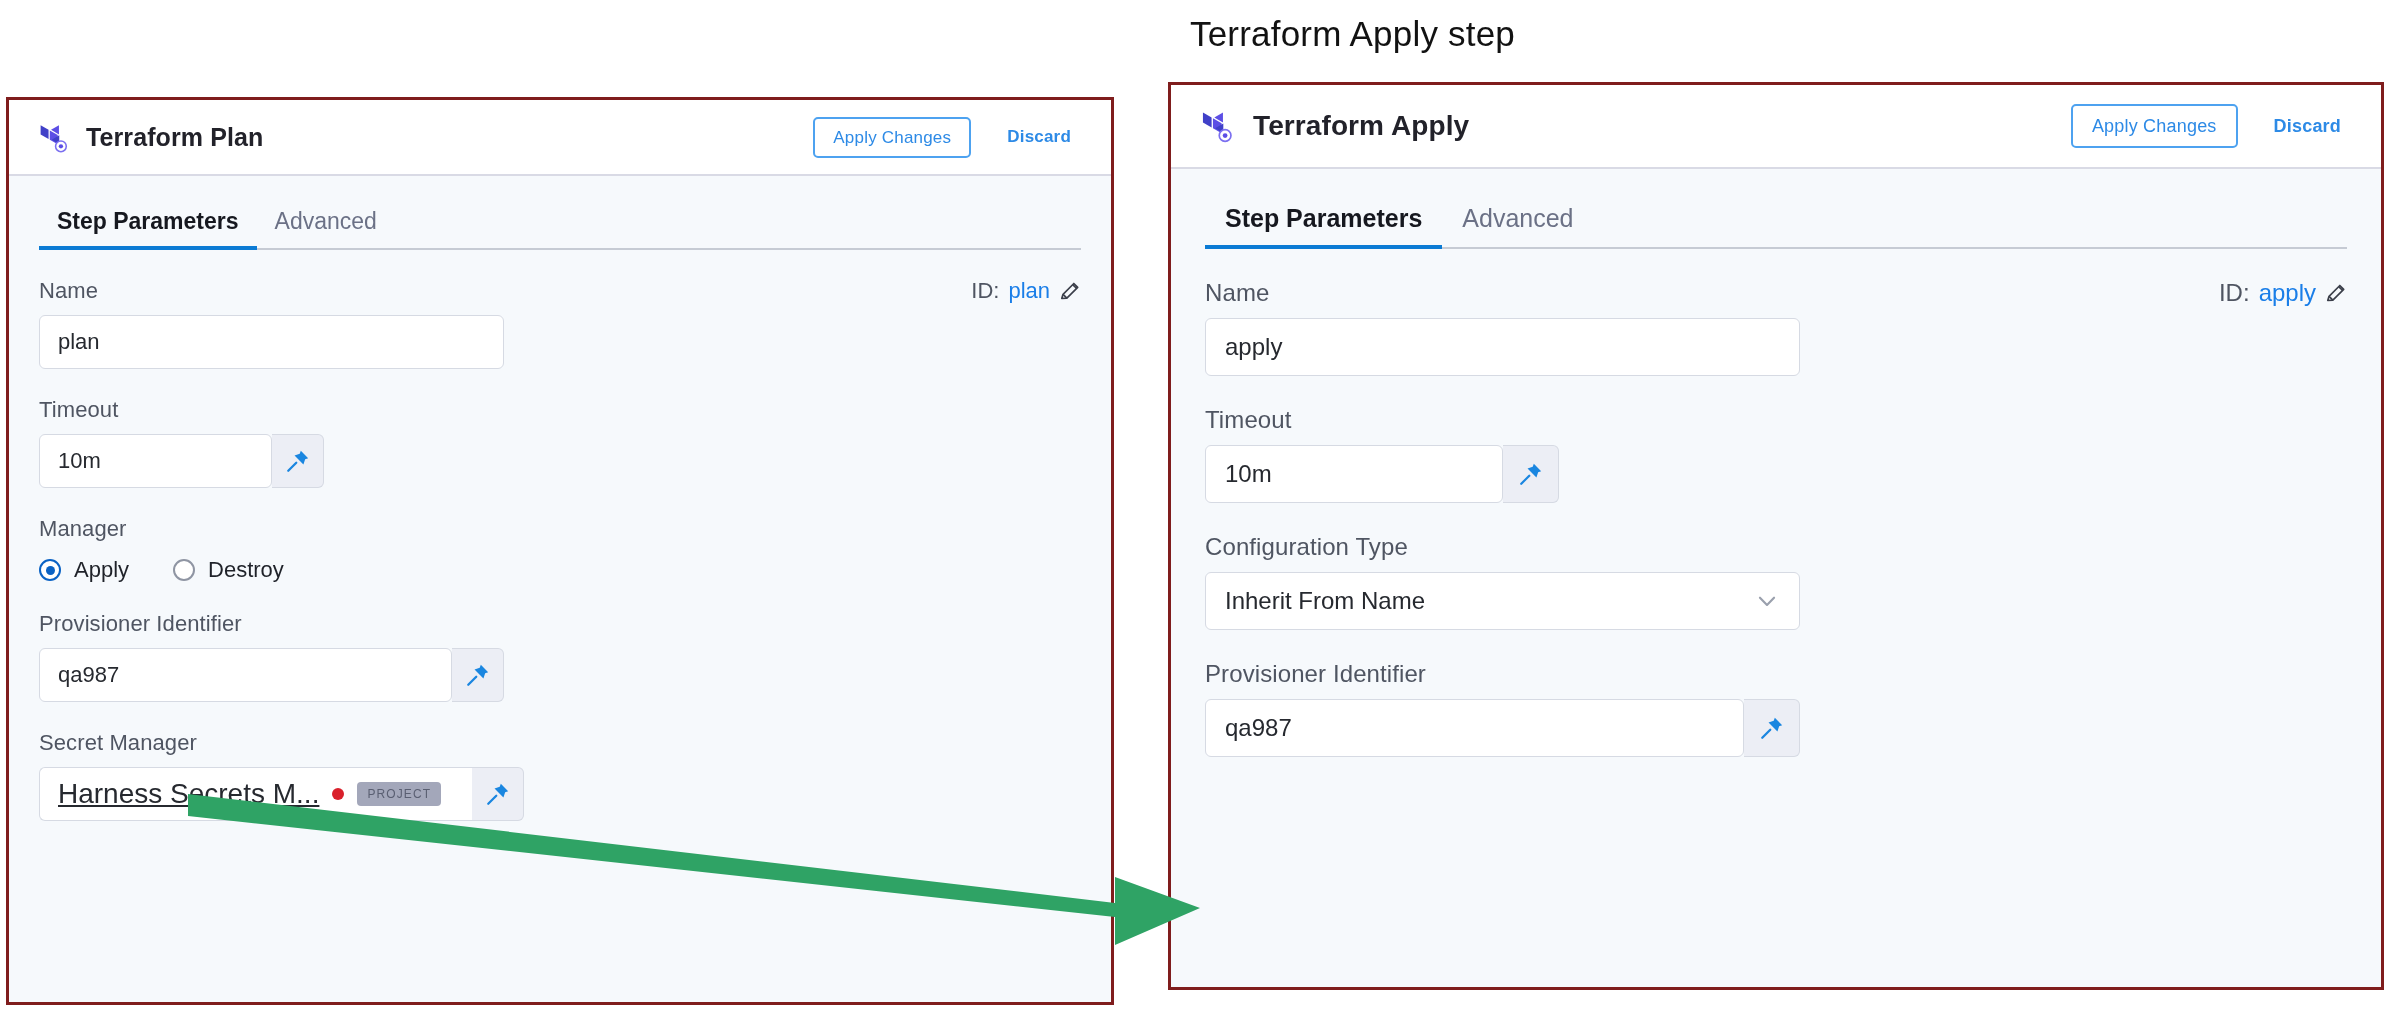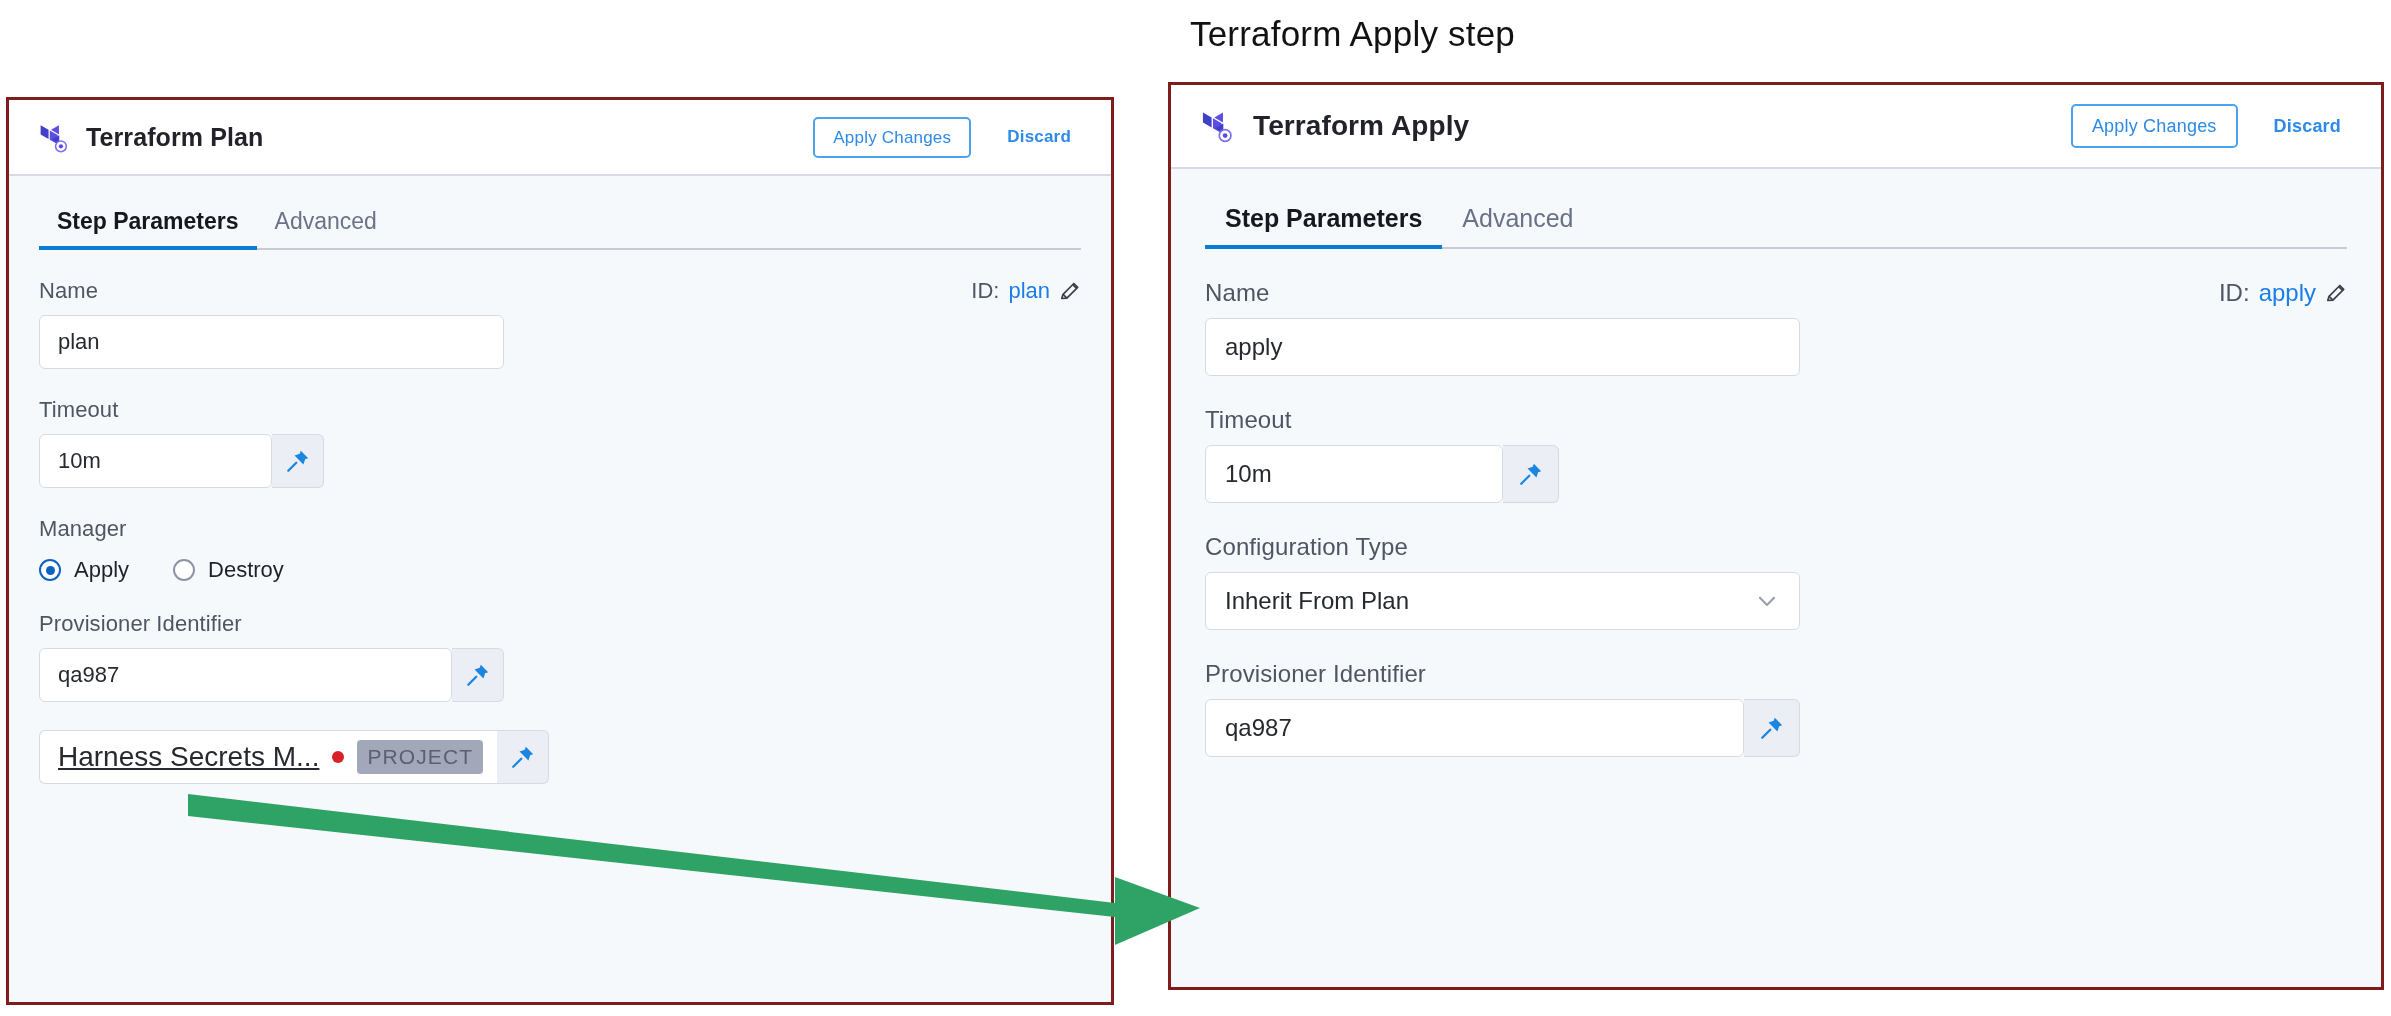--- a/index.html
+++ b/index.html
@@ -193,21 +193,21 @@
     display: flex; align-items: center;
     padding: 0 14px 0 18px;
     gap: 13px;
     flex: 0 0 433px;
   }
   .secret-name { font-size: 28px; color: #26292f; white-space: nowrap; text-decoration: underline; }
   .red-dot { width: 12px; height: 12px; border-radius: 50%; background: #d9202b; flex: 0 0 auto; }
   .scope-badge {
     background: #a3a7ba;
     color: #5a5f72;
-    font-size: 21px;
+    font-size: 12px;
     font-weight: 400;
     letter-spacing: 1.1px;
     padding: 5px 10px;
     border-radius: 4px;
     white-space: nowrap;
   }
 
   
   .select-box {
     background: #ffffff;
@@ -321,20 +321,23 @@
           <div class="pin-btn">
             <svg class="pin-icon" viewBox="0 0 24 24">
               <path d="M14.6 2.6 L21.4 9.4 L18.6 10.4 L17.0 15.2 L8.8 7.0 L13.6 5.4 Z" fill="#1a86e0"></path>
               <path d="M10.4 13.6 L3.0 21.0" stroke="#1a86e0" stroke-width="2.1" stroke-linecap="round"></path>
             </svg>
           </div>
         </div>
       </div>
 
       <div class="field">
+        <div class="field-label-row">
+          <span class="field-label">Secret Manager</span>
+        </div>
         <div class="input-wrap" style="width:485px">
           <div class="secret-input">
             <span class="secret-name">Harness Secrets M...</span>
             <span class="red-dot"></span>
             <span class="scope-badge">PROJECT</span>
           </div>
           <div class="pin-btn">
             <svg class="pin-icon" viewBox="0 0 24 24">
               <path d="M14.6 2.6 L21.4 9.4 L18.6 10.4 L17.0 15.2 L8.8 7.0 L13.6 5.4 Z" fill="#1a86e0"></path>
               <path d="M10.4 13.6 L3.0 21.0" stroke="#1a86e0" stroke-width="2.1" stroke-linecap="round"></path>
@@ -402,21 +405,21 @@
             </svg>
           </div>
         </div>
       </div>
 
       <div class="field">
         <div class="field-label-row">
           <span class="field-label">Configuration Type</span>
         </div>
         <div class="select-box" style="width:595px">
-          <span class="select-value">Inherit From Plan</span>
+          <span class="select-value">Inherit From Name</span>
           <svg class="chevron-icon" viewBox="0 0 24 24">
             <path d="M5.5 9 L12 15.6 L18.5 9" fill="none" stroke="#9aa0ad" stroke-width="2" stroke-linecap="round" stroke-linejoin="round"></path>
           </svg>
         </div>
       </div>
 
       <div class="field">
         <div class="field-label-row">
           <span class="field-label">Provisioner Identifier</span>
         </div>

